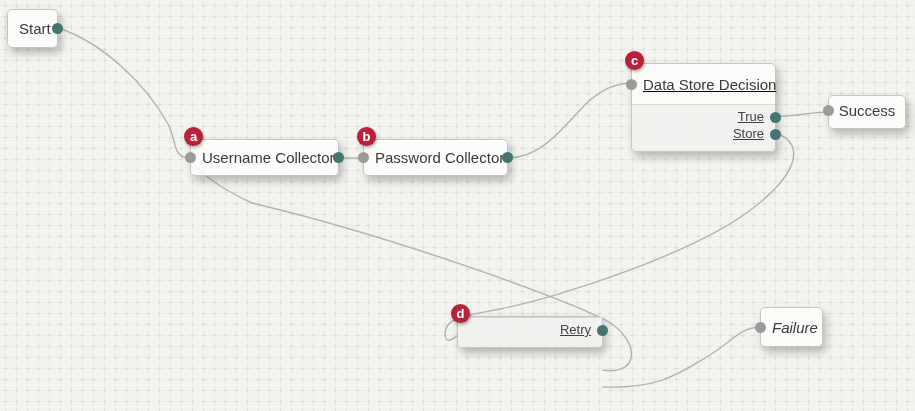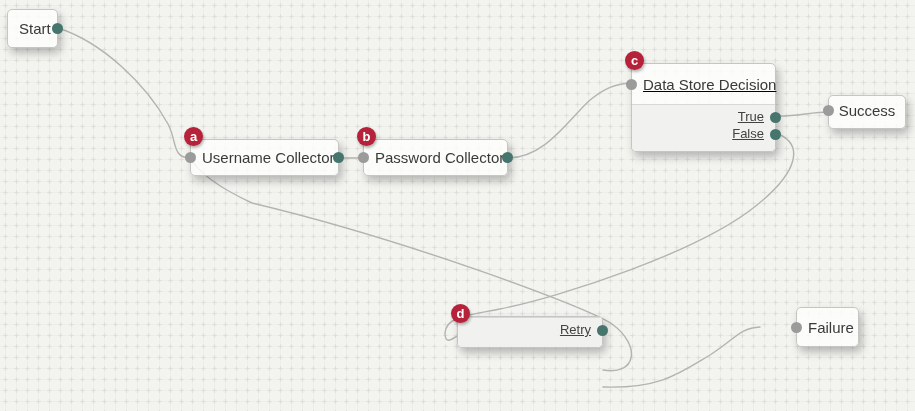--- a/index.html
+++ b/index.html
@@ -95,40 +95,40 @@
         <div class="header" style="height: 40px; text-decoration: underline;">
           <span class="port in"></span>
           <span class="title">Data Store Decision</span>
         </div>
         <div class="outcomes">
           <div class="outcome-row">
             <span>True</span>
             <span class="port out"></span>
           </div>
           <div class="outcome-row">
-            <span>False</span>
+            <span>Store</span>
             <span class="port out"></span>
           </div>
         </div>
       </div>
       <div class="node" style="left: 828px; top: 95px; width: 78px; height: 34px;">
         <div class="header" style="height: 28px; justify-content: center;">
           <span class="port in"></span>
           <span class="title">Success</span>
         </div>
       </div>
       <div class="node" style="left: 457px; top: 316px; width: 146px;">
         <span class="badge">d</span>
         <div class="outcomes">
           <div class="outcome-row">
             <span>Retry</span>
             <span class="port out"></span>
           </div>
         </div>
       </div>
-      <div class="node" style="left: 796px; top: 307px; width: 63px; height: 40px;">
+      <div class="node" style="left: 760px; top: 307px; width: 63px; height: 40px; font-style: italic;">
         <div class="header" style="height: 38px;">
           <span class="port in"></span>
           <span class="title">Failure</span>
         </div>
       </div>
     </div>
 </div>
 
 </body></html>

